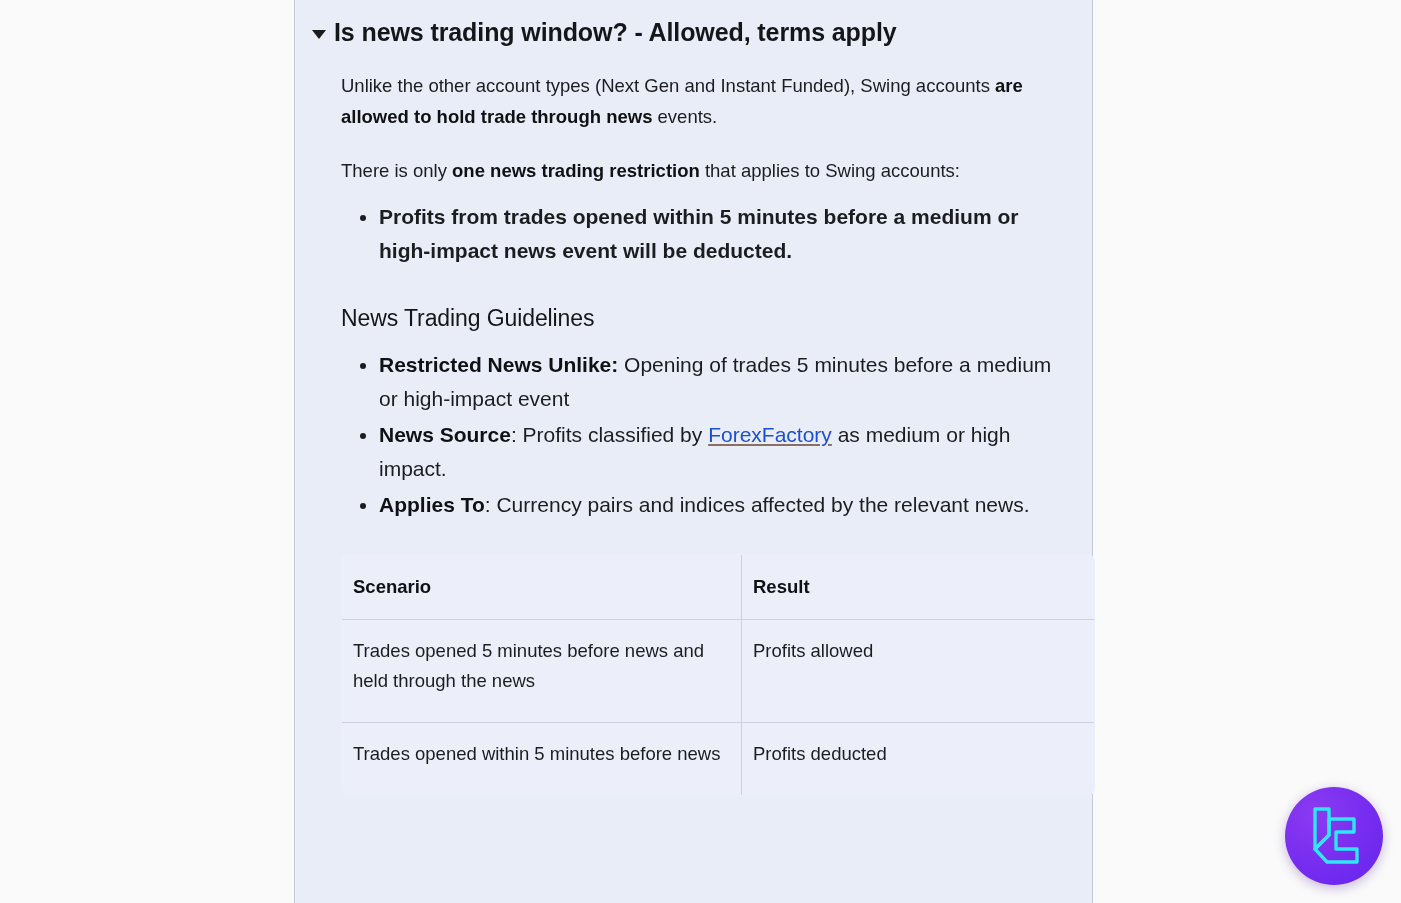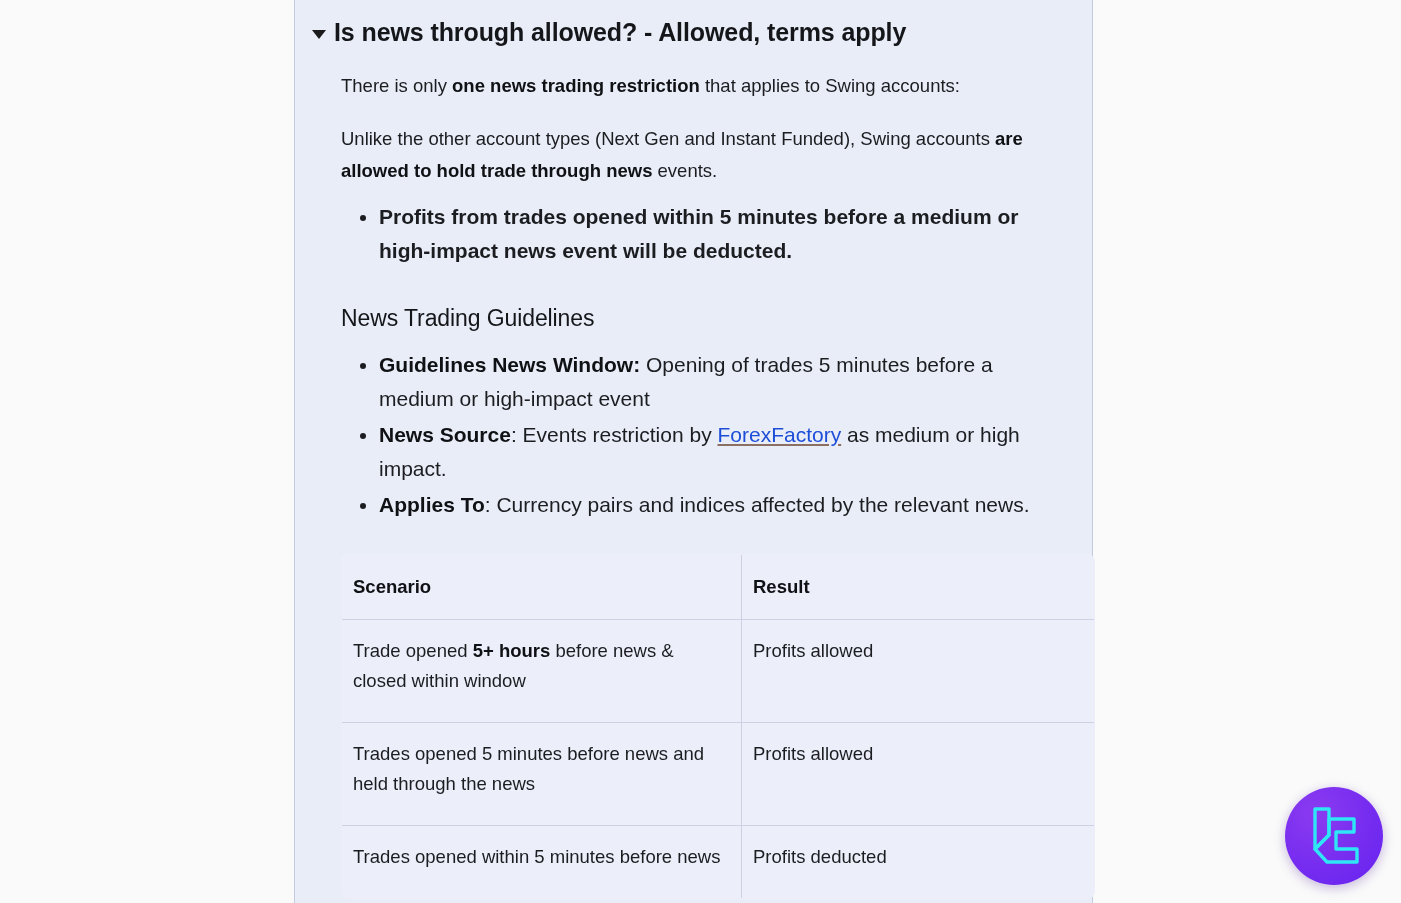--- a/index.html
+++ b/index.html
@@ -175,61 +175,57 @@
 </style>
 </head>
 <body>
 
 <div class="page-viewport">
 
   <div class="content-panel">
 
     <div class="faq-heading">
       <span class="disclosure-triangle"></span>
-      <span class="faq-heading-text">Is news through allowed? - Allowed, terms apply</span>
+      <span class="faq-heading-text">Is news trading window? - Allowed, terms apply</span>
     </div>
 
     <div class="prose">
 
+      <p><span>Unlike the other account types (Next Gen and Instant Funded), Swing accounts </span><strong>are allowed to hold trade through news</strong><span> events.</span></p>
+
       <p><span>There is only </span><strong>one news trading restriction</strong><span> that applies to Swing accounts:</span></p>
-
-      <p><span>Unlike the other account types (Next Gen and Instant Funded), Swing accounts </span><strong>are allowed to hold trade through news</strong><span> events.</span></p>
 
       <ul class="bullet-emphasis tight">
         <li>Profits from trades opened within 5 minutes before a medium or high-impact news event will be deducted.</li>
       </ul>
 
 
       <h3>News Trading Guidelines</h3>
 
       <ul>
-        <li><strong>Guidelines News Window:</strong><span> Opening of trades 5 minutes before a medium or high-impact event</span></li>
-        <li><strong>News Source</strong><span>: Events restriction by </span><a class="inline-link" href="#">ForexFactory</a><span> as medium or high impact.</span></li>
+        <li><strong>Restricted News Unlike:</strong><span> Opening of trades 5 minutes before a medium or high-impact event</span></li>
+        <li><strong>News Source</strong><span>: Profits classified by </span><a class="inline-link" href="#">ForexFactory</a><span> as medium or high impact.</span></li>
         <li><strong>Applies To</strong><span>: Currency pairs and indices affected by the relevant news.</span></li>
       </ul>
     </div>
 
     <div class="table-wrap">
       <table class="scenario-table">
         <colgroup>
           <col class="col-scenario">
           <col class="col-result">
         </colgroup>
         <thead>
           <tr>
             <th>Scenario</th>
             <th>Result</th>
           </tr>
         </thead>
         <tbody>
           <tr>
-            <td><span>Trade opened </span><strong>5+ hours</strong><span> before news &amp; closed within window</span></td>
-            <td>Profits allowed</td>
-          </tr>
-          <tr>
             <td>Trades opened 5 minutes before news and held through the news</td>
             <td>Profits allowed</td>
           </tr>
           <tr>
             <td>Trades opened within 5 minutes before news</td>
             <td>Profits deducted</td>
           </tr>
         </tbody>
       </table>
     </div>

